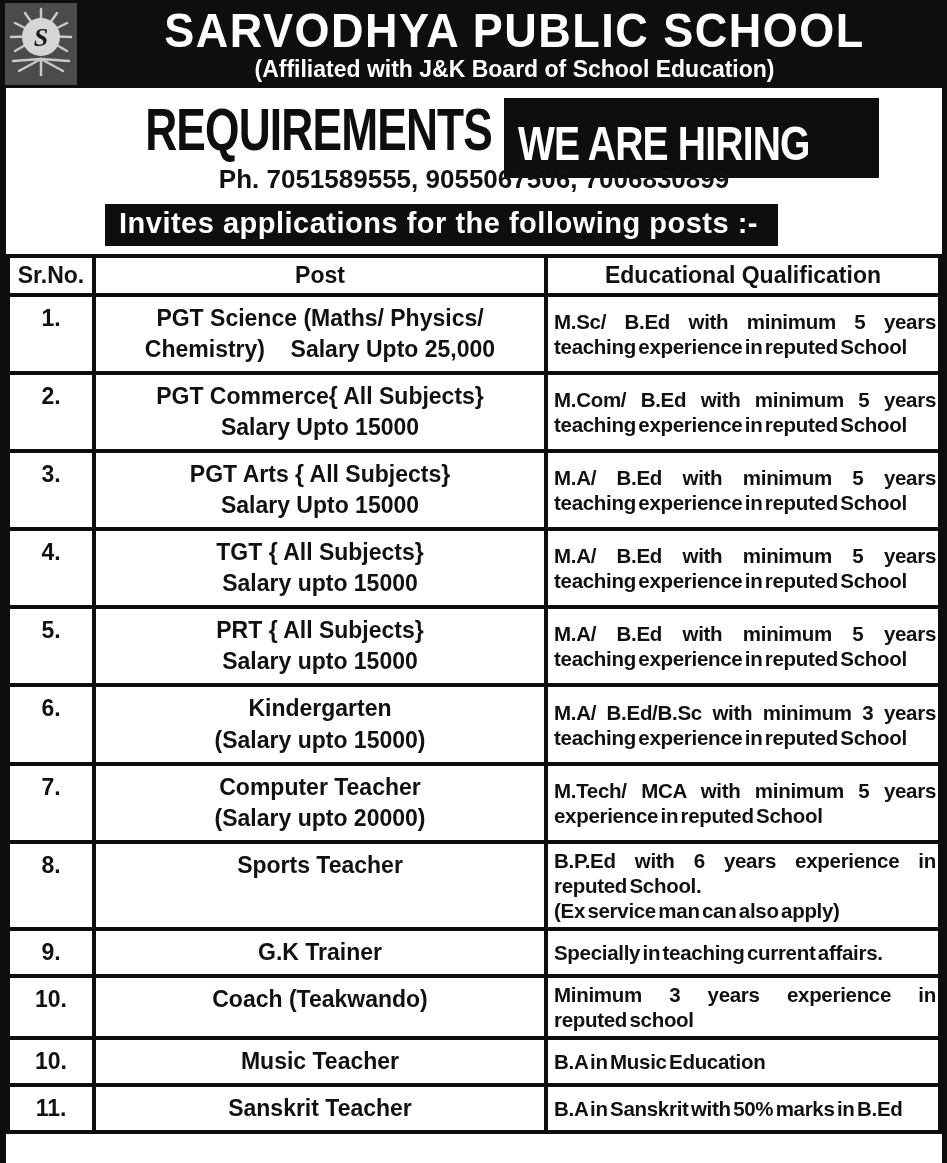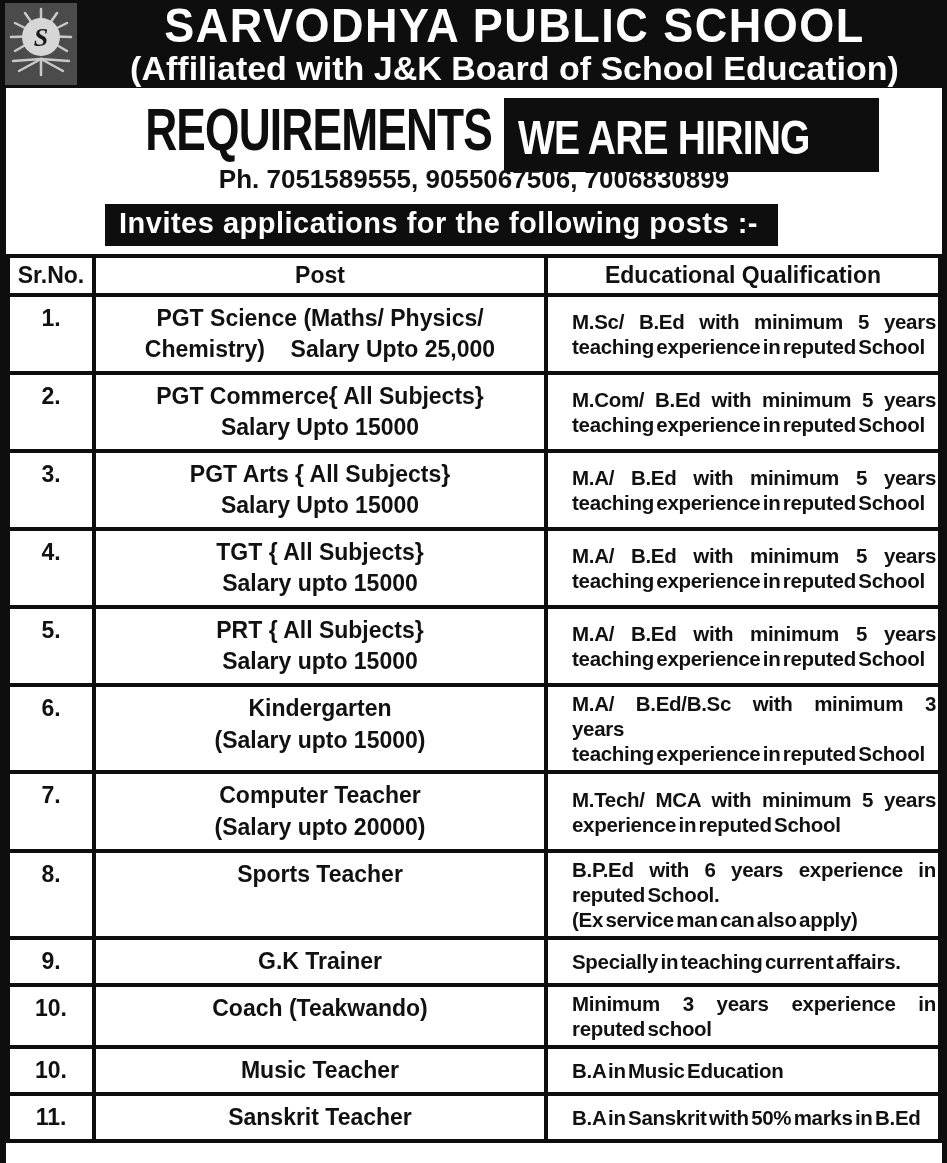--- a/index.html
+++ b/index.html
@@ -45,21 +45,21 @@
   .school-name {
     color: #fff;
     font-size: 45px;
     font-weight: bold;
     letter-spacing: 1.5px;
     white-space: nowrap;
     transform: scaleY(1.05);
   }
   .affiliation {
     color: #fff;
-    font-size: 34px;
+    font-size: 23px;
     font-weight: bold;
     margin-top: 2px;
     white-space: nowrap;
     text-align: right;
   }
 
   
   .frame {
     border-left: 6px solid #0e0e0e;
     border-right: 5px solid #0e0e0e;
@@ -83,21 +83,21 @@
     transform: scaleX(0.82) scaleY(1.08);
     transform-origin: right center;
     white-space: nowrap;
   }
   .hiring-badge {
     background: #0e0e0e;
     color: #fff;
     font-size: 46px;
     font-weight: bold;
     letter-spacing: -1px;
-    padding: 12px 18px 8px 14px;
+    padding: 18px 18px 8px 14px;
     white-space: nowrap;
   }
   .hiring-badge-inner {
     display: inline-block;
     transform: scaleX(0.85) scaleY(1.05);
     transform-origin: left center;
   }
 
   .apply-line {
     text-align: center;
@@ -155,21 +155,21 @@
     padding: 6px 8px;
     vertical-align: top;
   }
   .post-line { white-space: pre-wrap; line-height: 1.35; }
   td.qual-cell {
     font-size: 20.5px;
     font-weight: bold;
     padding: 4px 2px 4px 6px;
     line-height: 1.22;
   }
-  .qual-line { word-spacing: -3px; letter-spacing: -0.3px; margin-left: 18px; }
+  .qual-line { word-spacing: -3px; letter-spacing: -0.3px; }
   .qual-line:first-child:not(:only-child) {
     text-align: justify;
     text-align-last: justify;
     word-spacing: 2px;
   }
 
   
   .footer-banner {
     position: absolute;
     left: 0; right: 0; bottom: 0;

